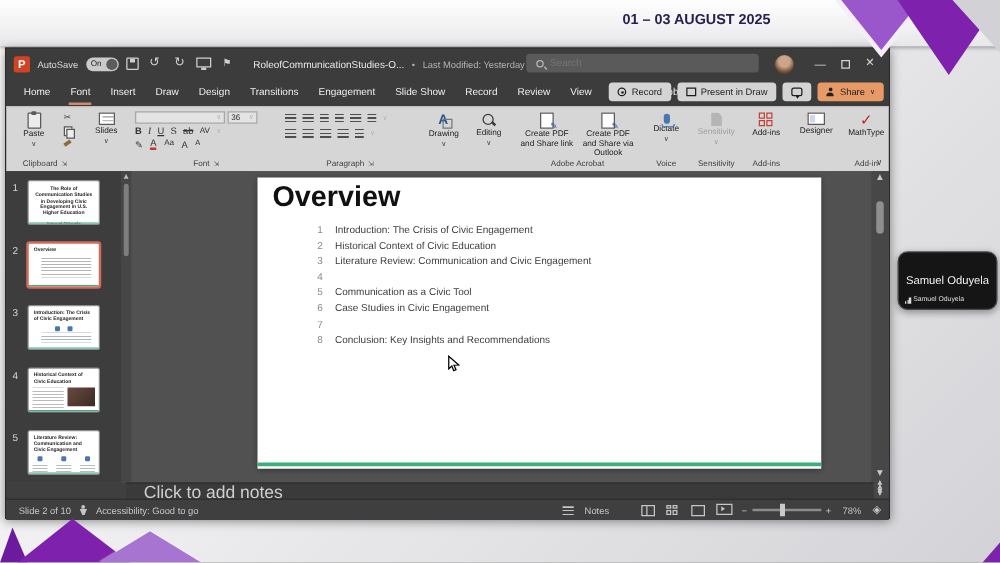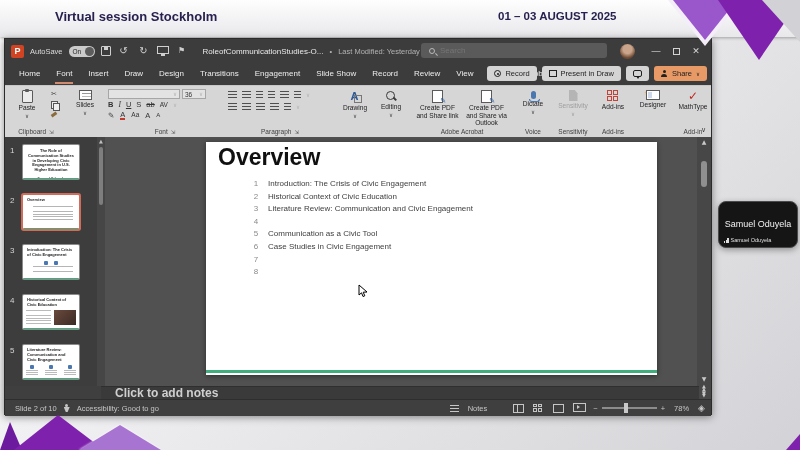--- a/index.html
+++ b/index.html
@@ -168,21 +168,21 @@
   .canvas-scroll { position:absolute; right:0; top:0; width:14px; height:262px; background:#474747;
     display:flex; flex-direction:column; align-items:center; color:#c9c9c9; }
   .cs-arrow { font-size:6px; line-height:10px; }
   .cs-thumb { width:6px; height:26px; background:#8f8f8f; border-radius:3px; margin-top:14px; }
   .cs-bottom { margin-top:auto; display:flex; flex-direction:column; align-items:center; gap:1px; padding-bottom:2px; }
   .dbl { display:flex; flex-direction:column; line-height:0.55; font-size:5px; }
 
   
   .notesbar { position:absolute; left:96px; top:347px; width:598px; height:13px; background:#3a3a3a;
     border-top:1px solid #2f2f2f; display:flex; align-items:center; padding-left:14px; }
-  .notesbar span { font-size:12px; color:#cfcfcf;font-weight:bold; }
+  .notesbar span { font-size:14px; color:#cfcfcf; }
   .statusbar { position:absolute; left:0; top:360px; width:706px; height:17px; background:#3f3f3f;
     border-top:1px solid #2e2e2e; display:flex; align-items:center; font-size:7.5px; color:#c6c6c6; }
   .sb-left { display:flex; align-items:center; gap:6px; padding-left:10px; }
   .acc-ic { width:8px; height:9px; position:relative; }
   .acc-ic::before { content:""; position:absolute; left:2.5px; top:0; width:3px; height:3px; border-radius:50%; background:#c6c6c6; }
   .acc-ic::after { content:""; position:absolute; left:1px; top:3.5px; width:6px; height:5px; background:#c6c6c6; clip-path:polygon(0 0,100% 0,65% 100%,35% 100%); }
   .sb-right { margin-left:auto; display:flex; align-items:center; gap:9px; padding-right:6px; }
   .notes-ic { width:9px; height:7px; background:repeating-linear-gradient(180deg,#c6c6c6 0 1px,transparent 1px 3px); }
   .v-ic { width:11px; height:9px; border:1px solid #c6c6c6; position:relative; }
   .v-ic.norm::before { content:""; position:absolute; left:0; top:0; bottom:0; width:3px; border-right:1px solid #c6c6c6; }
@@ -202,21 +202,20 @@
   .tile-name { position:absolute; left:0; right:0; top:17px; text-align:center; color:#f2f2f2; font-size:9px; }
   .tile-cap { position:absolute; left:5px; bottom:4px; display:flex; align-items:flex-end; gap:2px; color:#e0e0e0; font-size:5.5px; }
   .sig { display:flex; align-items:flex-end; gap:0.5px; height:5px; }
   .sig i { width:1.2px; background:#ddd; display:block; }
   .sig i:nth-child(1){height:2px;} .sig i:nth-child(2){height:3.5px;} .sig i:nth-child(3){height:5px;}
 </style>
 </head>
 <body>
 
 <div id="banner">
-  <div id="banner-title">Virtual session Stockholm</div>
   <div id="banner-dates">01 – 03 AUGUST 2025</div>
 </div>
 
 <div class="tri" id="tri-a-outline"></div>
 <div class="tri" id="tri-a"></div>
 <div class="tri" id="tri-b"></div>
 <div class="tri" id="tri-gray"></div>
 <div class="tri" id="tri-c"></div>
 <div class="tri" id="tri-d"></div>
 <div class="tri" id="tri-e"></div>
@@ -584,20 +583,21 @@
             </div>
           <div class="srow">
               <span class="sn">6</span>
               <span class="stx">Case Studies in Civic Engagement</span>
             </div>
           <div class="srow">
               <span class="sn">7</span>
             </div>
           <div class="srow">
               <span class="sn">8</span>
+              <span class="stx">Conclusion: Key Insights and Recommendations</span>
             </div>
         </div>
         <div class="slide-green"></div>
         <div class="cursor">
           <svg width="11" height="14" viewBox="0 0 11 14">
               <path d="M1 1 L1 11 L3.5 8.8 L5 12.5 L6.8 11.8 L5.2 8.2 L9 8 Z" fill="#ffffff" stroke="#000000" stroke-width="1"></path>
             </svg>
         </div>
       </div>
     </div>

